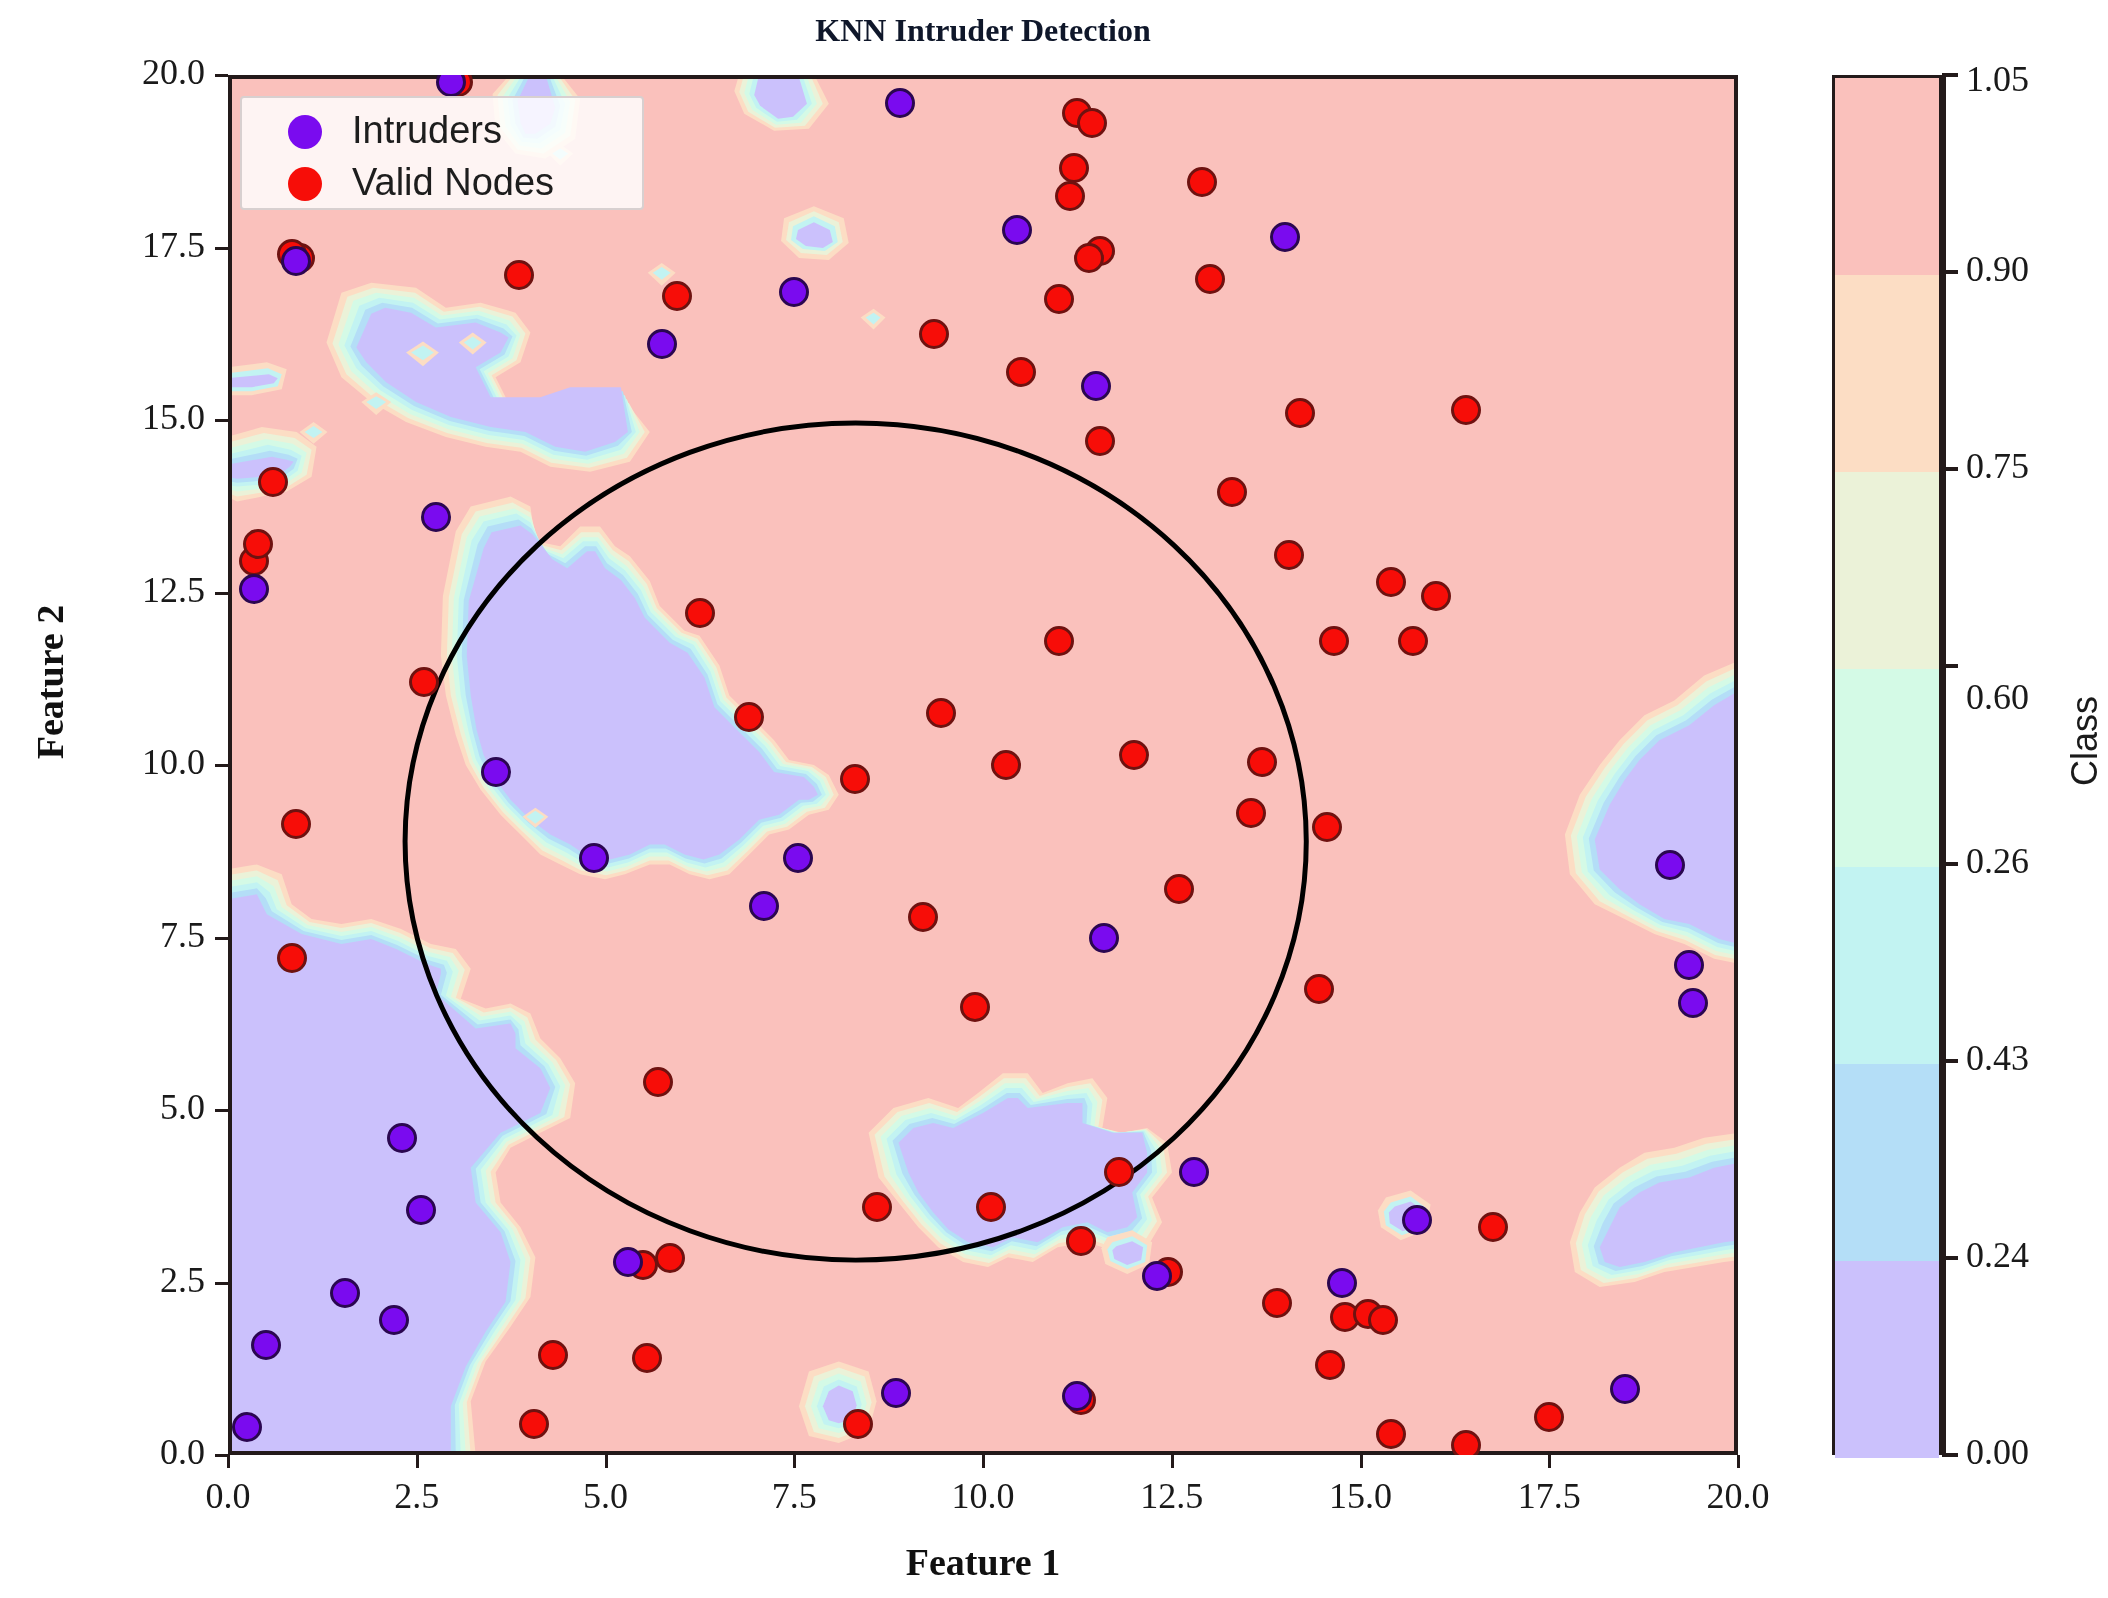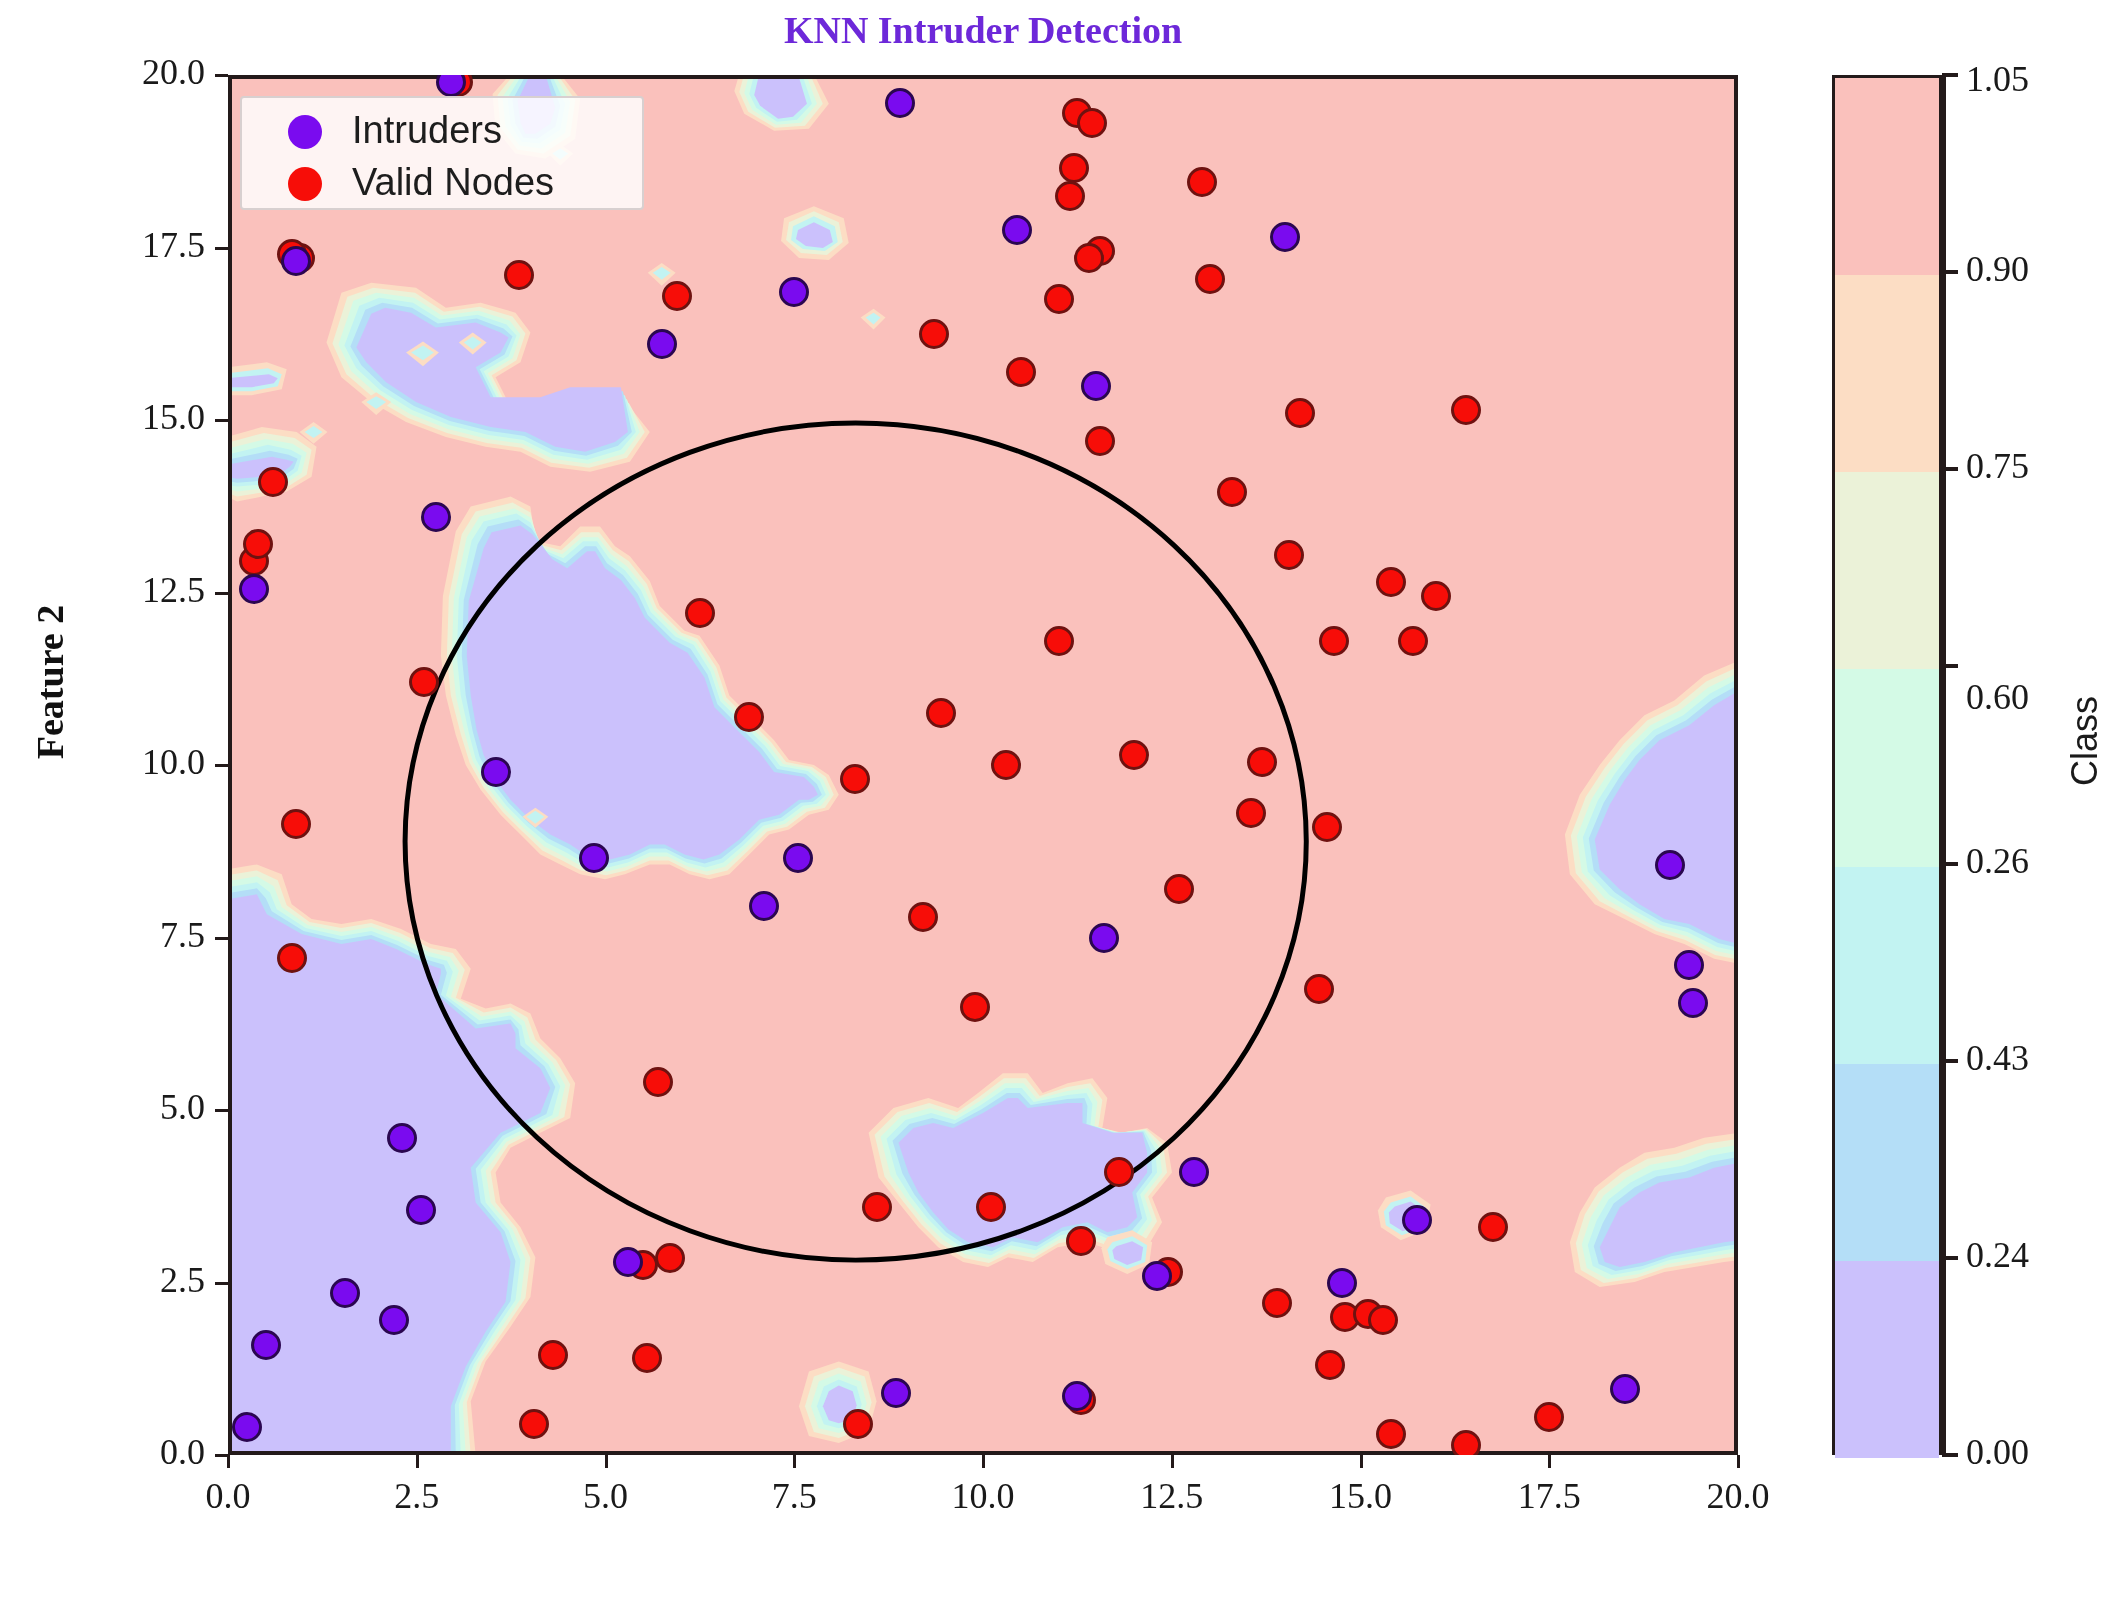--- a/index.html
+++ b/index.html
@@ -4,21 +4,21 @@
 <style>
   html,body{margin:0;padding:0;background:#ffffff;}
   body{width:2108px;height:1598px;position:relative;overflow:hidden;
        font-family:"Liberation Sans",sans-serif;}
 
   #figure{position:absolute;inset:0;background:#fff;}
 
   
   #title{position:absolute;left:228px;top:6px;width:1510px;height:48px;
          text-align:center;font-family:"Liberation Serif",serif;
-         font-weight:bold;font-size:38px;color:#6d28d9;line-height:48px;}
+         font-weight:bold;font-size:32px;color:#0f172a;line-height:48px;}
 
   
   #plot{position:absolute;left:228px;top:75px;width:1510px;height:1380px;
         border:4px solid #231a1a;box-sizing:border-box;overflow:hidden;
         background:#FAC1BC;}
   #clipwrap{position:absolute;inset:0;overflow:hidden;}
 
   
   .region{position:absolute;left:0;top:0;width:100%;height:100%;}
   .region svg{display:block;width:100%;height:100%;}
@@ -381,20 +381,21 @@
       <div class="tick ytick" style="left: 215px; top: 591.5px;"></div>
       <div class="yticklabel" style="left: 55px; top: 568.5px;">12.5</div>
       <div class="tick ytick" style="left: 215px; top: 419px;"></div>
       <div class="yticklabel" style="left: 55px; top: 396px;">15.0</div>
       <div class="tick ytick" style="left: 215px; top: 246.5px;"></div>
       <div class="yticklabel" style="left: 55px; top: 223.5px;">17.5</div>
       <div class="tick ytick" style="left: 215px; top: 74px;"></div>
       <div class="yticklabel" style="left: 55px; top: 51px;">20.0</div>
     </div>
 
+  <div id="xlabel">Feature 1</div>
   <div id="ylabel">Feature 2</div>
 
   <div id="cbar">
       <div class="cband" style="top: 0px; height: 197.143px; background: rgb(250, 193, 188);"></div>
       <div class="cband" style="top: 197.143px; height: 197.143px; background: rgb(252, 221, 196);"></div>
       <div class="cband" style="top: 394.286px; height: 197.143px; background: rgb(235, 242, 216);"></div>
       <div class="cband" style="top: 591.429px; height: 197.143px; background: rgb(212, 250, 230);"></div>
       <div class="cband" style="top: 788.571px; height: 197.143px; background: rgb(194, 243, 242);"></div>
       <div class="cband" style="top: 985.714px; height: 197.143px; background: rgb(180, 222, 247);"></div>
       <div class="cband" style="top: 1182.86px; height: 197.143px; background: rgb(203, 193, 252);"></div>

